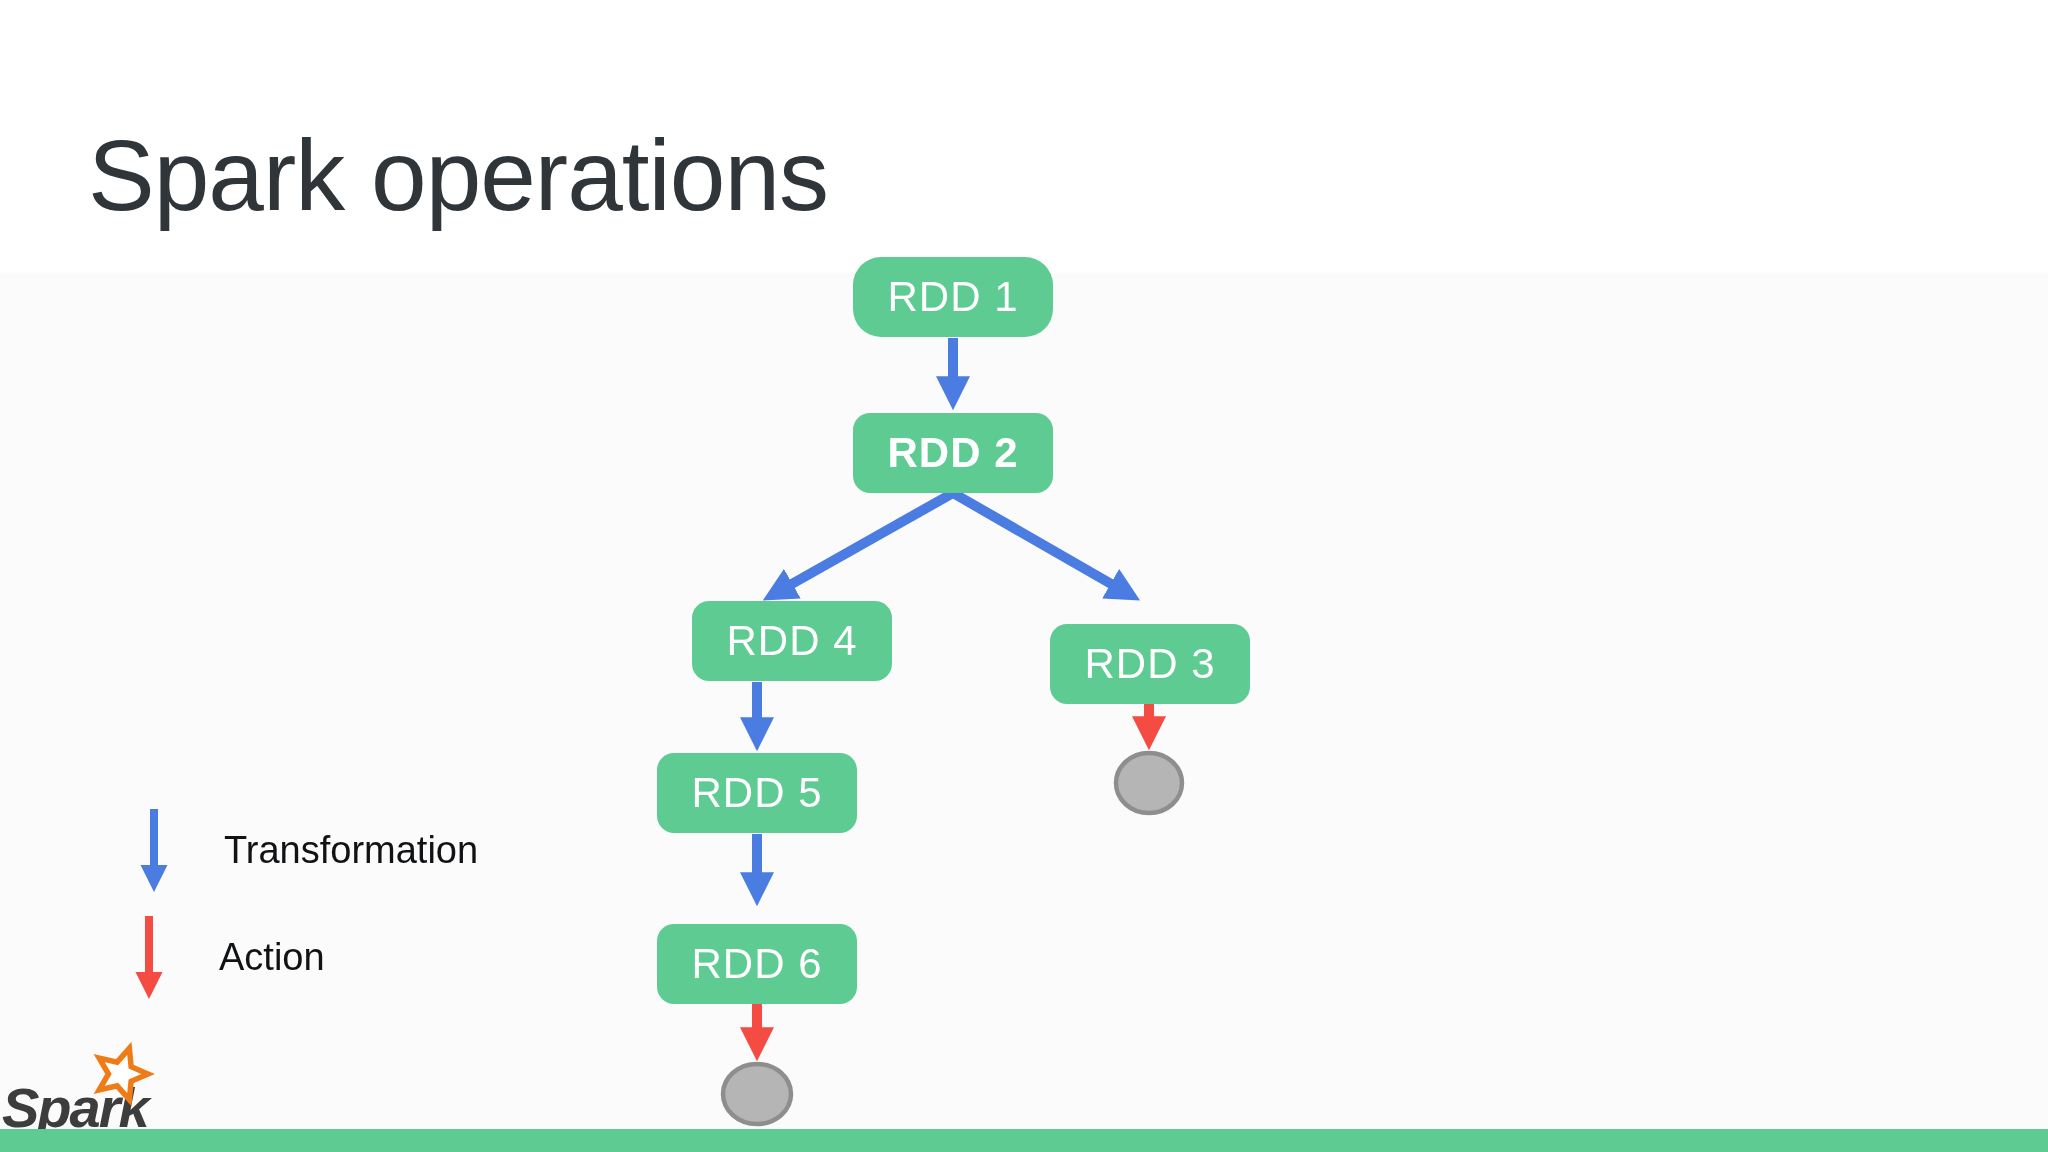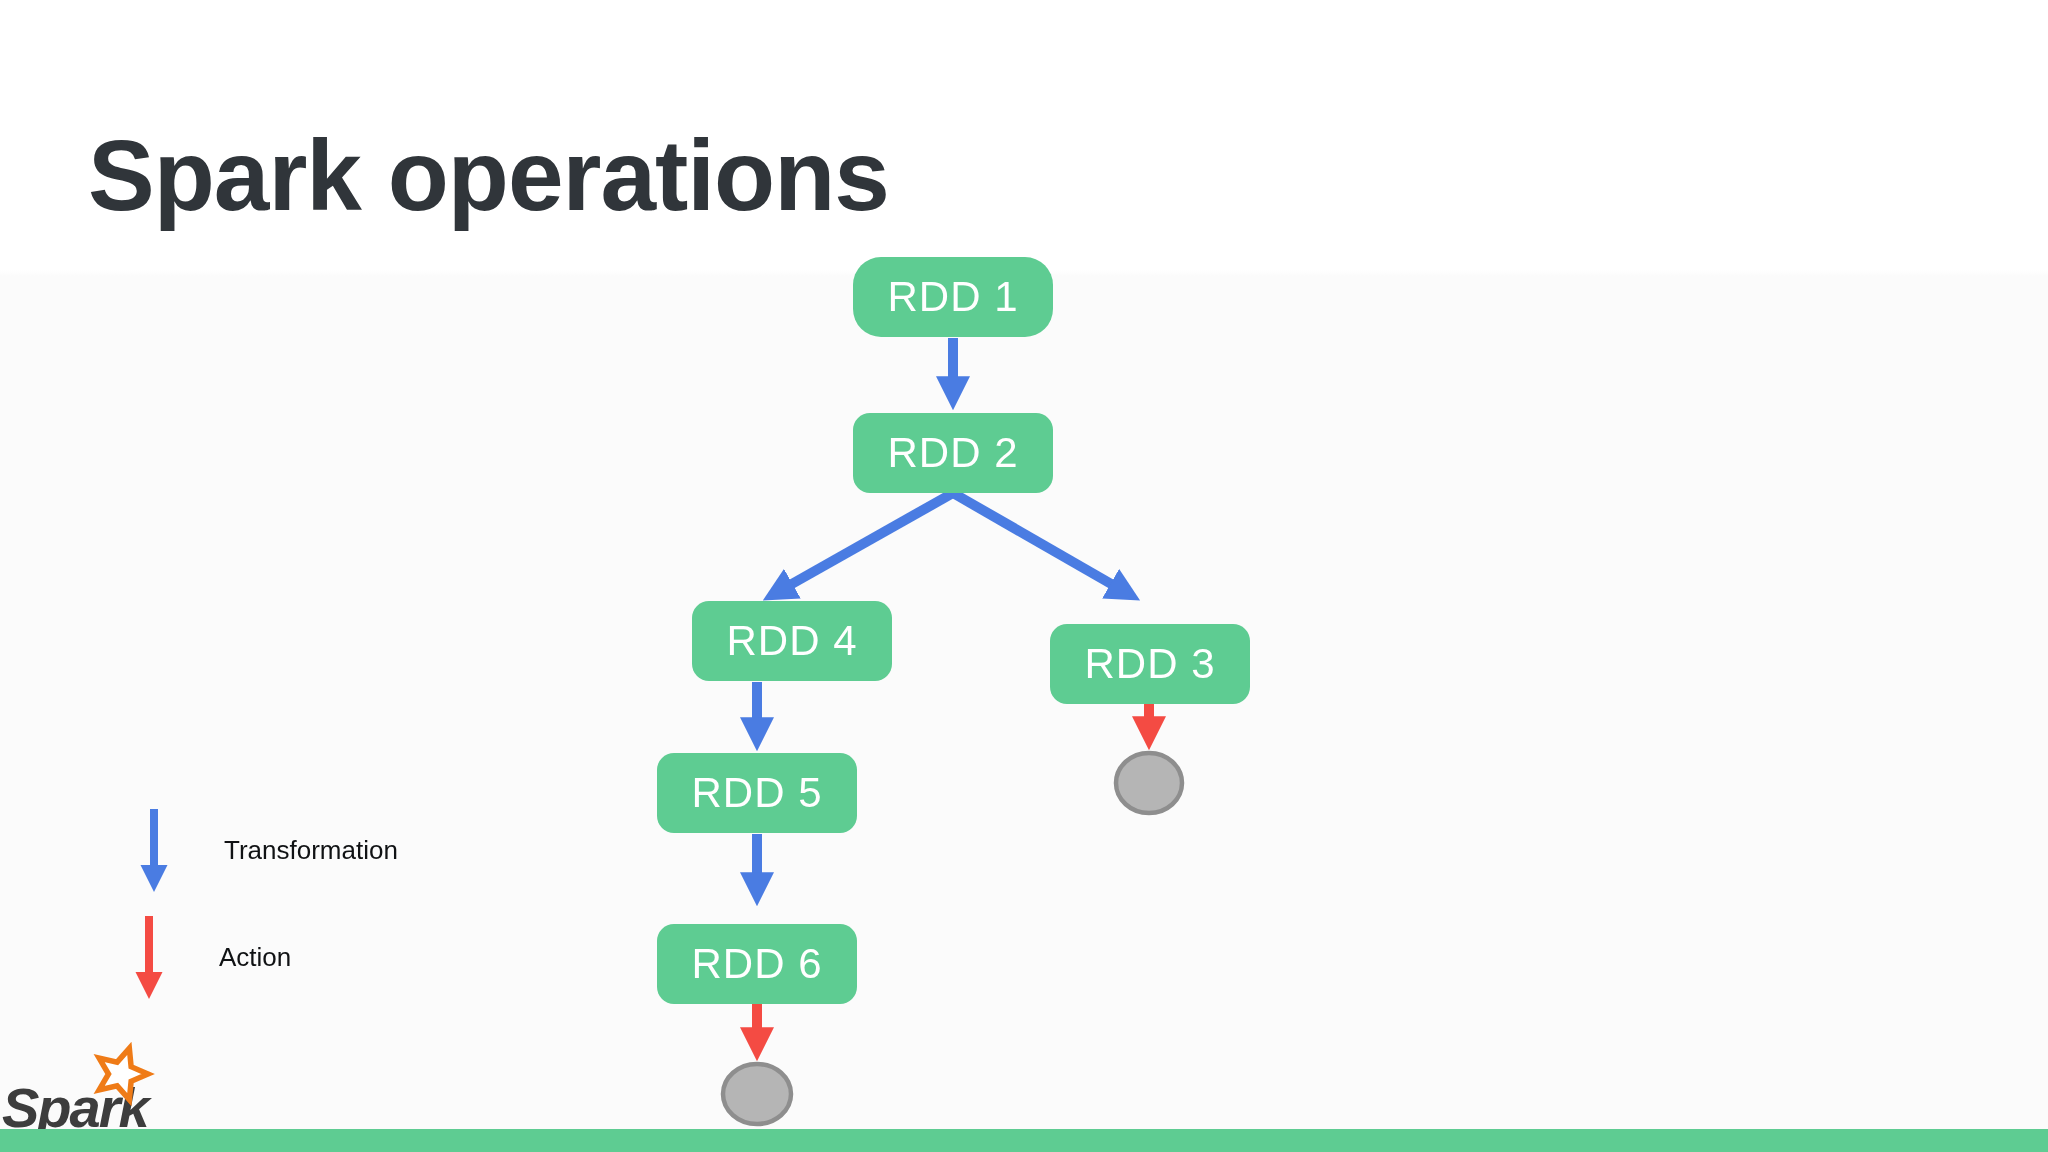--- a/index.html
+++ b/index.html
@@ -10,46 +10,46 @@
   }
   * { margin:0; padding:0; box-sizing:border-box; }
   html,body { background:#ffffff; }
   .slide {
     position:relative; width:2048px; height:1152px; overflow:hidden;
     background:linear-gradient(180deg,#ffffff 0 270px,#fbfbfb 276px 100%);
     font-family:"Liberation Sans", sans-serif;
   }
   .title {
     position:absolute; left:88px; top:120px;
-    font-size:100px; font-weight:700; letter-spacing:-1px;
+    font-size:100px; font-weight:400; letter-spacing:-1px;
     color:var(--title); line-height:1.1; white-space:nowrap;
   }
   svg.overlay { position:absolute; left:0; top:0; width:2048px; height:1152px; }
   .stroke-blue { stroke:var(--blue); stroke-width:10; fill:none; }
   .stroke-red  { stroke:var(--red);  stroke-width:10; fill:none; }
   .fill-blue { fill:var(--blue); } .fill-red { fill:var(--red); }
   .result-ellipse { fill:var(--gray_fill); stroke:var(--gray_stroke); stroke-width:4.5; }
   .node {
     position:absolute; width:200px; height:80px; border-radius:17px;
     background:var(--green); color:var(--node_text);
     display:flex; align-items:center; justify-content:center;
     font-size:42px; letter-spacing:1px; white-space:nowrap;
   }
   .node-rdd1 { left:853px; top:257px;border-radius:28px; }
-  .node-rdd2 { left:853px; top:413px; }
+  .node-rdd2 { left:853px; top:413px;font-weight:bold; }
   .node-rdd4 { left:692px; top:601px; }
   .node-rdd3 { left:1050px; top:599px;margin-top:25px; }
   .node-rdd5 { left:657px; top:753px;align-items:center; }
   .node-rdd6 { left:657px; top:908px;margin-top:16px; }
   .legend-item { position:absolute; display:flex; align-items:center; gap:50px; }
   .legend-item.t { left:134px; top:805px; }
   .legend-item.a { left:129px; top:912px;text-align:right; }
   .legend-item svg { display:block; }
   .legend-item .stroke-blue, .legend-item .stroke-red { stroke-width:8; }
-  .legend-label { font-size:26px; color:var(--text); white-space:nowrap; }
+  .legend-label { font-size:38px; color:var(--text); white-space:nowrap; }
   .logo { position:absolute; left:2px; top:1040px; width:170px; height:92px; }
   .logo text {
     font-family:"Liberation Sans", sans-serif; font-size:56px;
     font-weight:bold; font-style:italic; letter-spacing:-2px;
     fill:var(--logo_text_color);
   }
   .logo-star { fill:#ffffff; stroke:var(--orange); stroke-width:5.5; stroke-linejoin:miter; }
   .bottom-bar { position:absolute; left:0; top:1129px; width:2048px; height:23px; background:var(--green); }
 </style>
 </head>

